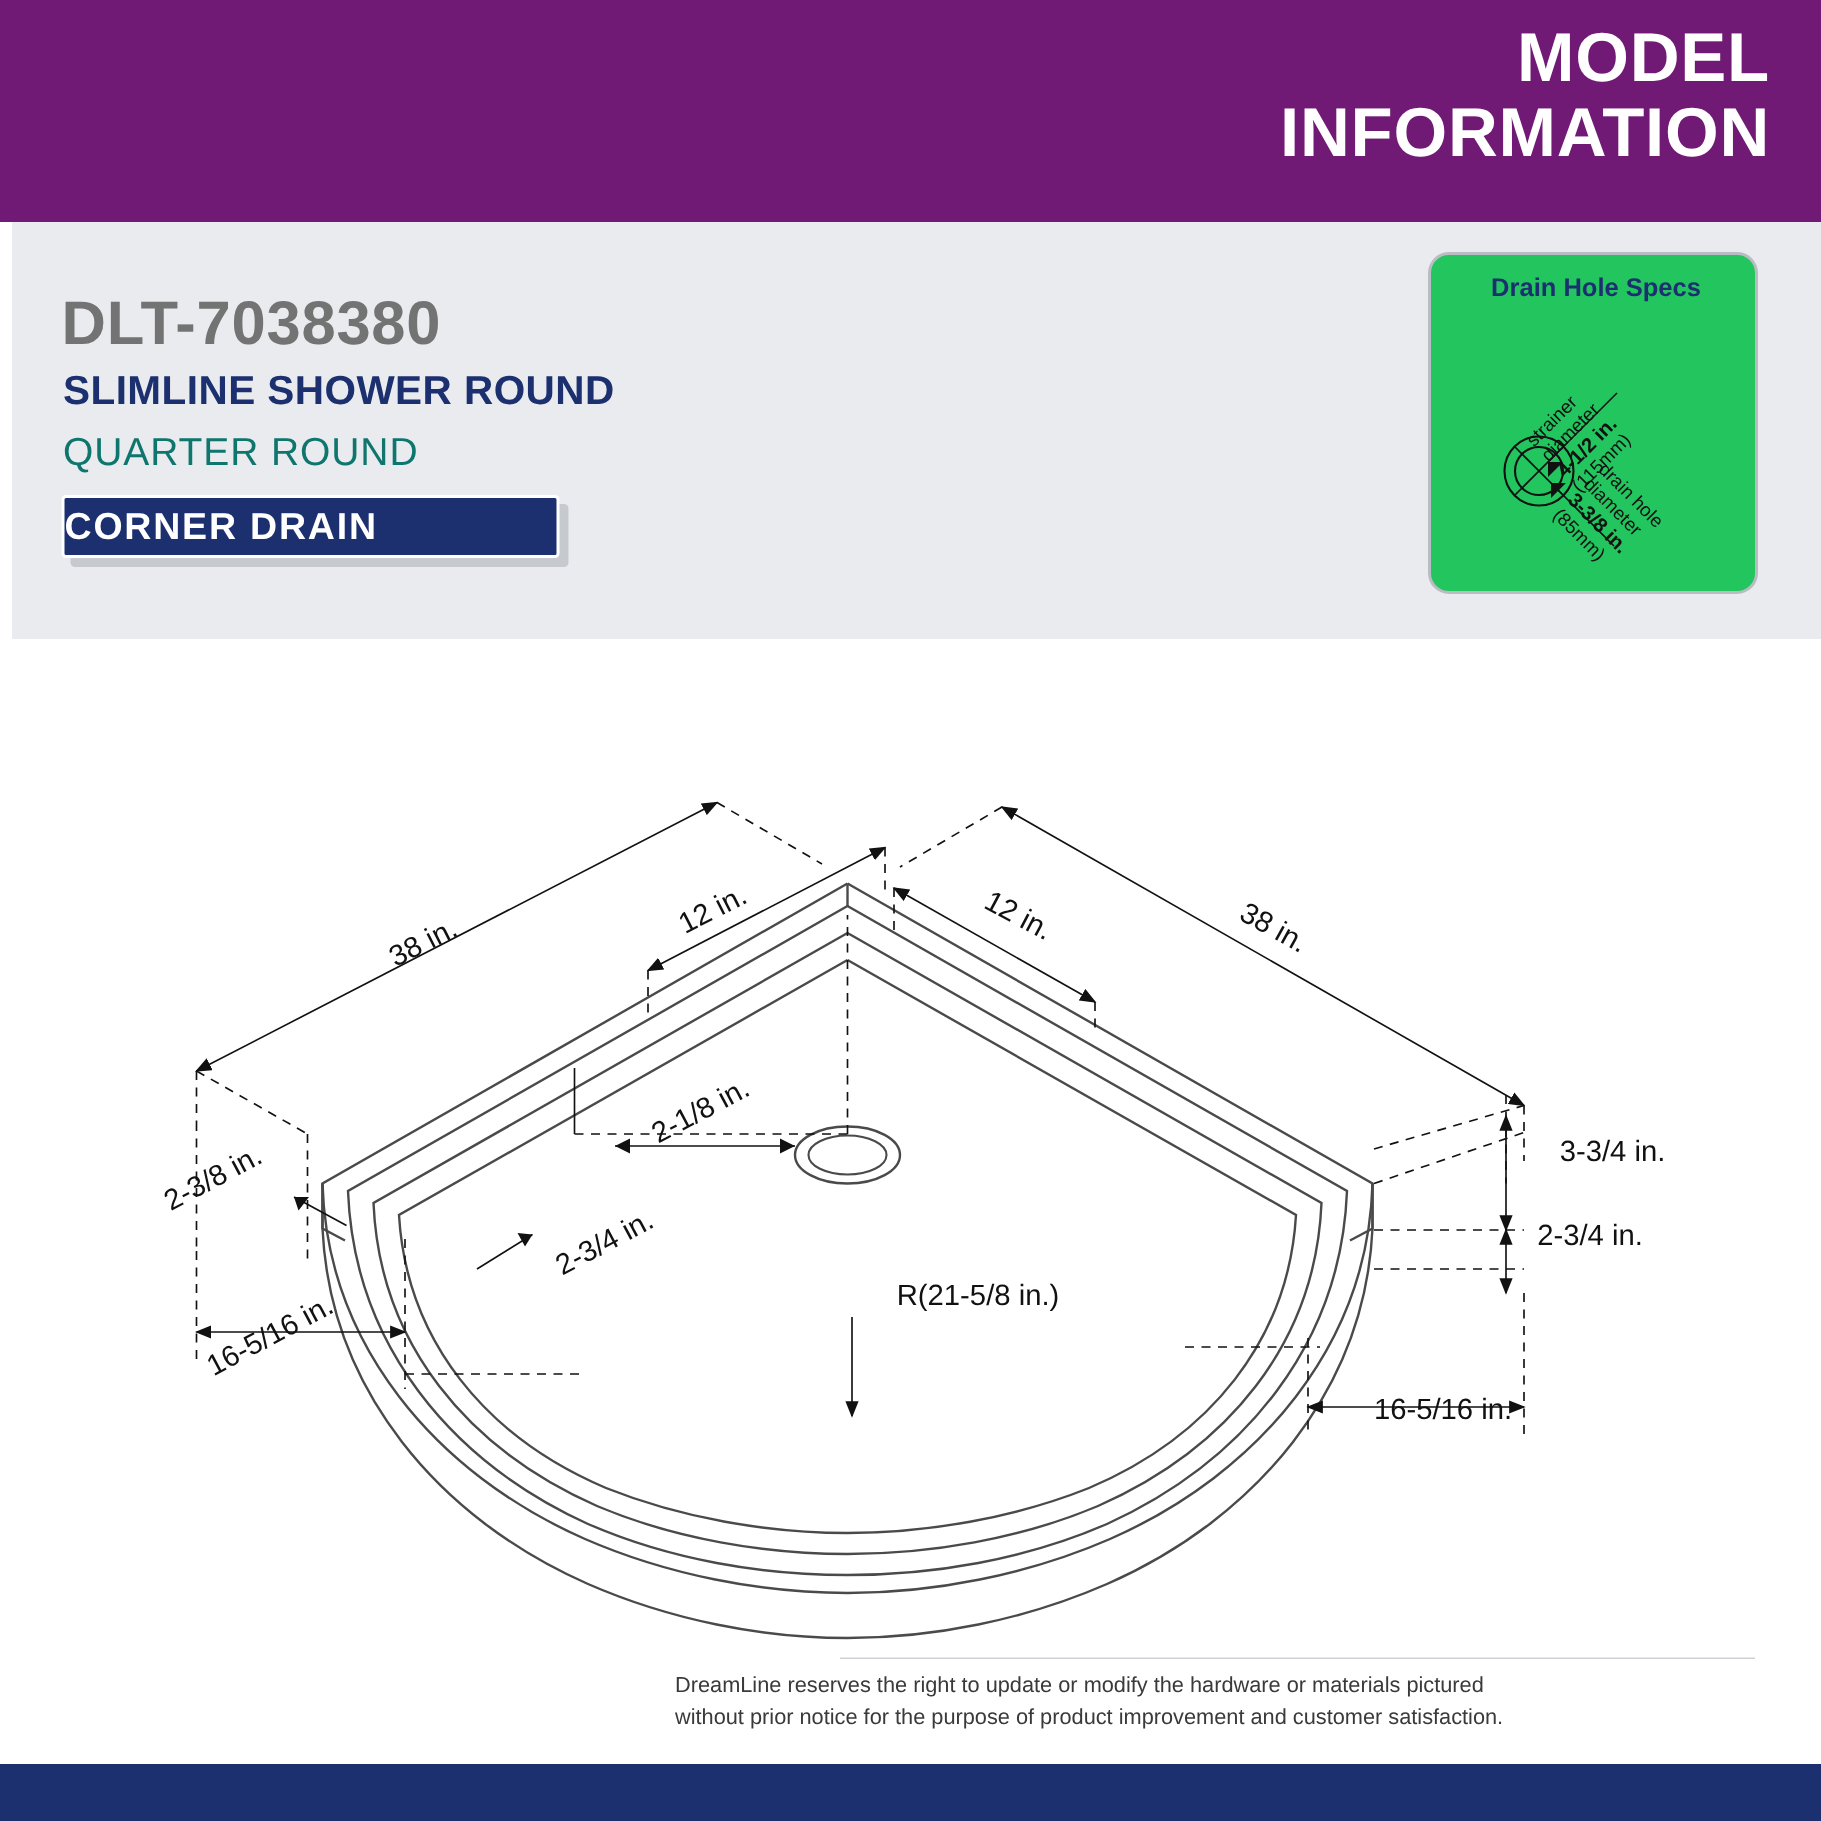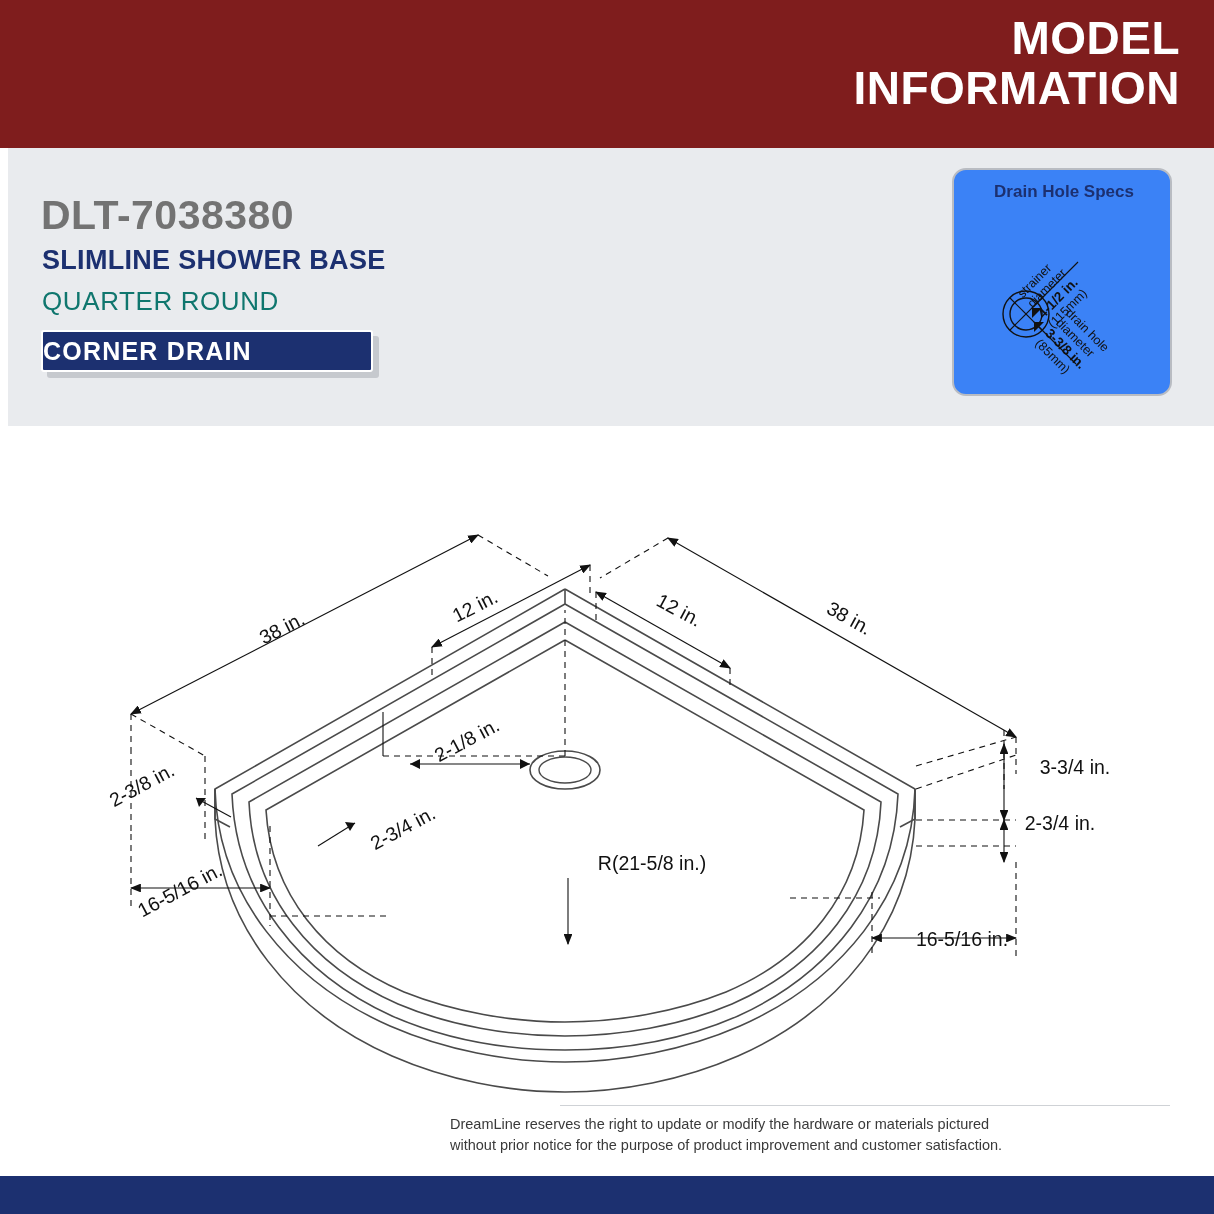--- a/index.html
+++ b/index.html
@@ -21,21 +21,21 @@
     height: 1214px;
     background: #ffffff;
   }
 
   
   .header-band {
     position: absolute;
     left: 0; top: 0;
     width: 1214px;
     height: 148px;
-    background: #7f1d1d;
+    background: #701a75;
   }
   .header-title {
     position: absolute;
     right: 34px;
     top: 14px;
     width: 720px;
     text-align: right;
     color: #ffffff;
     font-size: 46px;
     font-weight: bold;
@@ -112,21 +112,21 @@
     align-items: center;
   }
 
   
   .spec-box {
     position: absolute;
     left: 952px;
     top: 168px;
     width: 220px;
     height: 228px;
-    background: #3b82f6;
+    background: #22c55e;
     border: 2px solid #b9bcc2;
     border-radius: 14px;
     box-sizing: border-box;
   }
   .spec-title {
     position: absolute;
     left: 0;
     top: 12px;
     width: 220px;
     text-align: center;
@@ -201,21 +201,21 @@
     <div class="header-title">
       <div>MODEL</div>
       <div>INFORMATION</div>
     </div>
   </div>
 
   <div class="info-band"></div>
   <div class="left-edge-strip"></div>
 
   <div class="model-number">DLT-7038380</div>
-  <div class="model-name">SLIMLINE SHOWER BASE</div>
+  <div class="model-name">SLIMLINE SHOWER ROUND</div>
   <div class="model-sub">QUARTER ROUND</div>
   <div class="drain-chip-shadow"></div>
   <div class="drain-chip">CORNER DRAIN</div>
 
   <div class="spec-box">
     <div class="spec-title">Drain Hole Specs</div>
     <svg class="spec-svg" width="220" height="190" viewBox="0 0 220 190">
 
       <circle cx="72" cy="110" r="23" fill="none" stroke="#111111" stroke-width="1.4"></circle>
       <circle cx="72" cy="110" r="16" fill="none" stroke="#111111" stroke-width="1.4"></circle>

